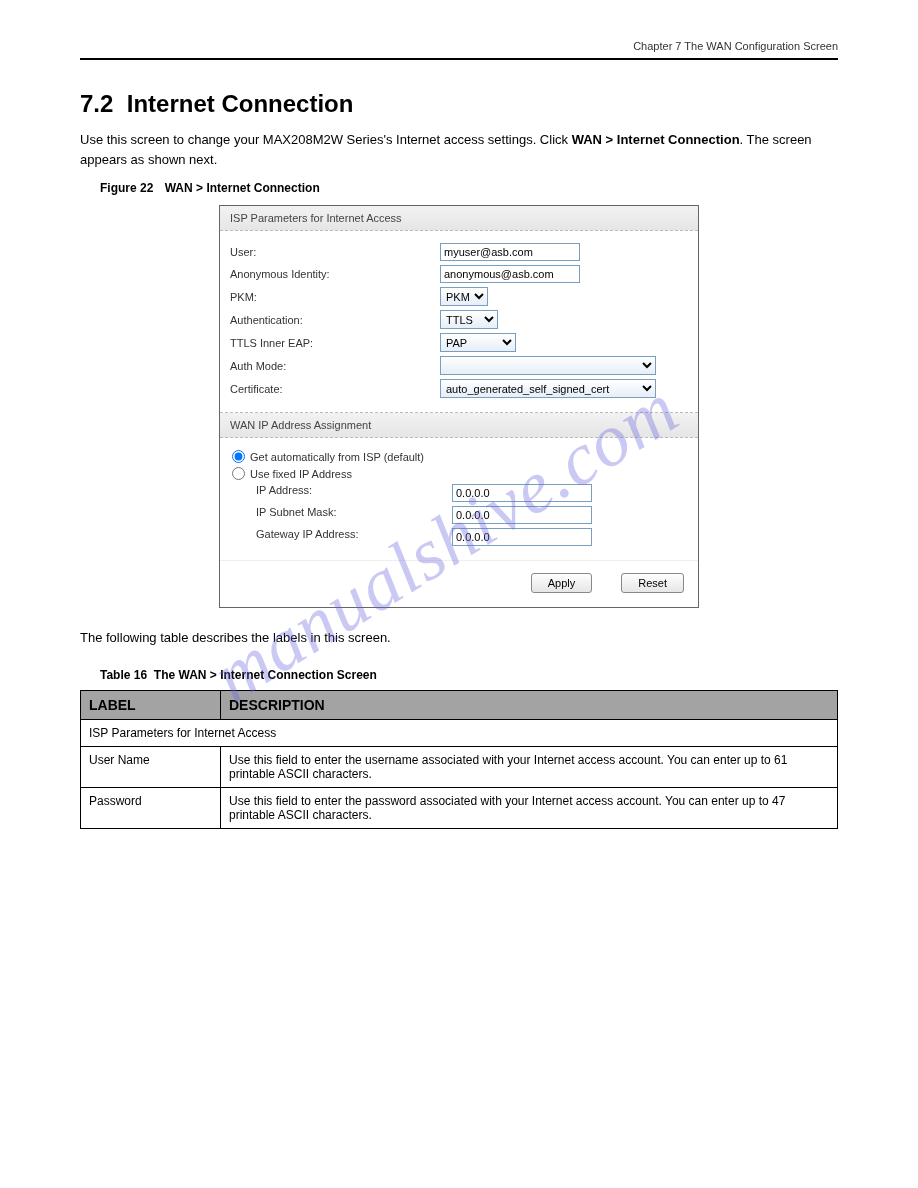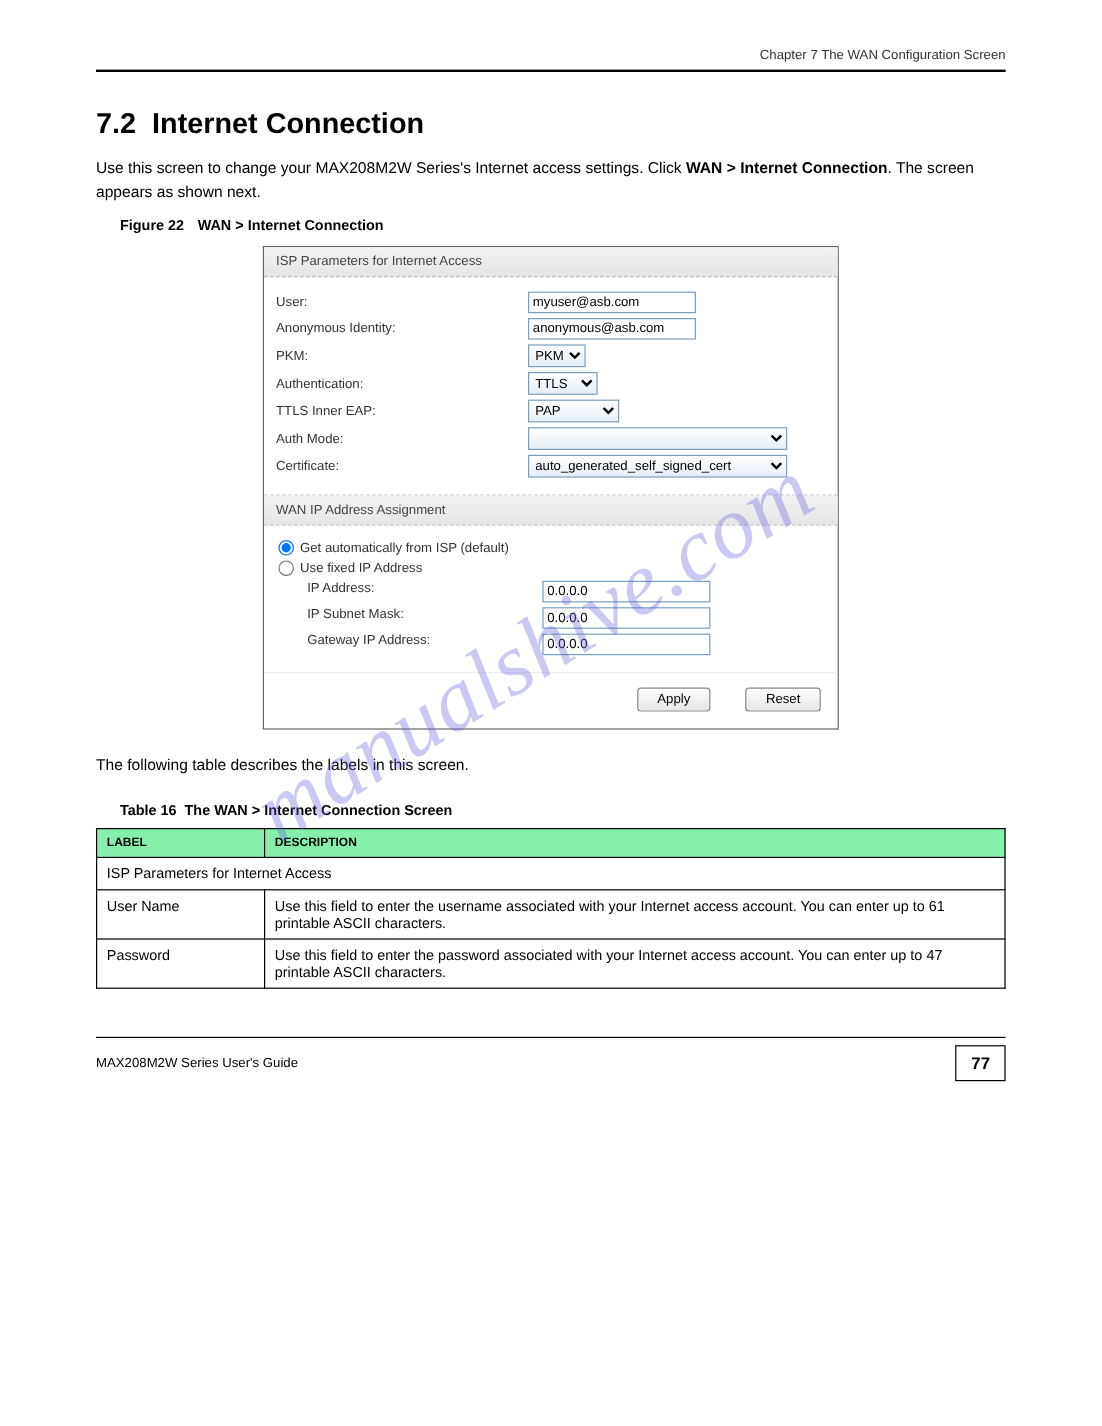--- a/index.html
+++ b/index.html
@@ -126,22 +126,22 @@
     margin: 0 0 20px 0;
     font-size: 12px;
   }
   .desc-table th, .desc-table td {
     border: 1px solid #000;
     padding: 6px 8px;
     text-align: left;
     vertical-align: top;
   }
   .desc-table th {
-    background: #86efac;
-    font-size: 10px;
+    background: #a3a3a3;
+    font-size: 14px;
     text-transform: uppercase;
   }
   .desc-table .section-row td {
     font-size: 12px;
   }
 
   
   .watermark {
     position: absolute;
     left: 180px;
@@ -298,22 +298,15 @@
       <td>User Name</td>
       <td>Use this field to enter the username associated with your Internet access account. You can enter up to 61 printable ASCII characters.</td>
     </tr>
     <tr>
       <td>Password</td>
       <td>Use this field to enter the password associated with your Internet access account. You can enter up to 47 printable ASCII characters.</td>
     </tr>
   </tbody>
     </table>
 
-  <div class="footer-area">
-    <hr class="hr-bottom">
-    <div class="footer-row">
-      <span>MAX208M2W Series User's Guide</span>
-      <span class="page-num-box">77</span>
-    </div>
-  </div>
 
   <div class="watermark">manualshive.com</div>
 </div>
 
 </body></html>

